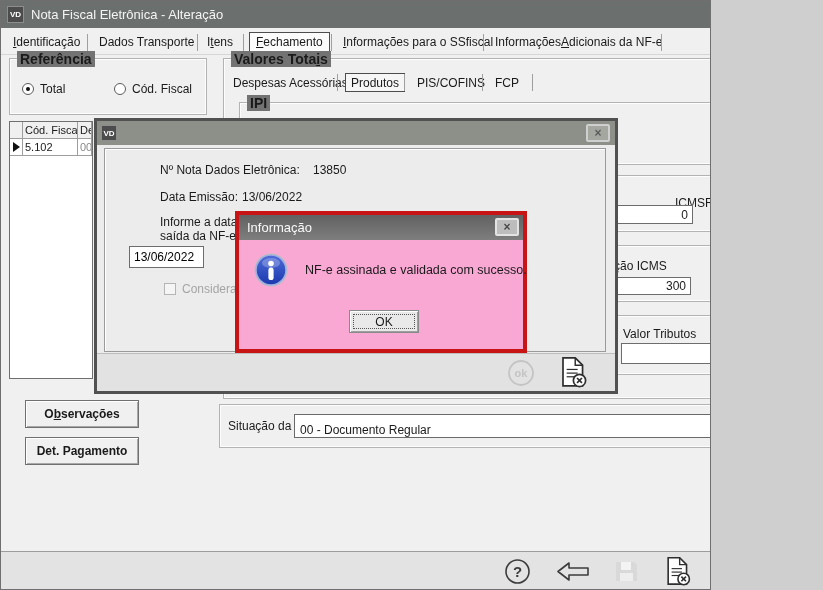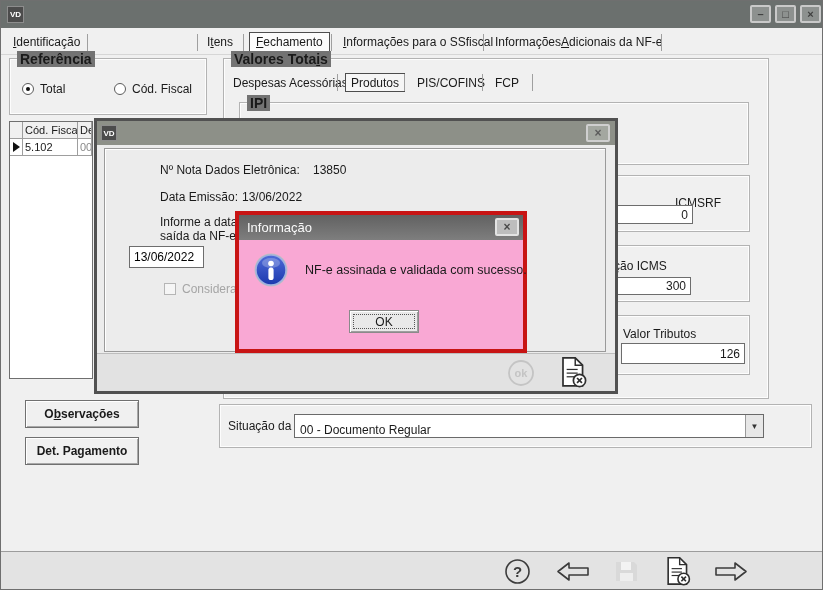--- a/index.html
+++ b/index.html
@@ -1,20 +1,20 @@
 <!DOCTYPE html>
 <html><head>
 <meta charset="utf-8">
 <style>
   * { margin:0; padding:0; box-sizing:border-box; }
   html,body { background:#cfcfcf; }
   body { font-family:"Liberation Sans", sans-serif; font-size:12px; color:#1a1a1a; }
   .abs { position:absolute; }
   .window {
-    position:relative; width:823px; height:590px; background:#f0f0f0;
+    position:relative; width:711px; height:590px; background:#f0f0f0;
     border:1px solid #6f6f6f; overflow:hidden;
   }
   
   .titlebar { left:0; top:0; width:823px; height:27px; background:#6b706e; display:flex; align-items:center; }
   .appicon { width:17px; height:17px; margin-left:6px; background:#4c4c4c; border:1px solid #8d8d8d;
              color:#fff; font-size:8px; font-weight:bold; display:flex; align-items:center; justify-content:center; }
   .wtitle { color:#f4f4f4; font-size:13px; margin-left:7px; }
   .winbtns { position:absolute; right:3px; top:4px; display:flex; gap:4px; }
   .winbtn { width:21px; height:18px; background:#8d918f; border:2px solid #c9c9c9; border-radius:2px;
             color:#3f3f3f; font-size:11px; font-weight:bold; display:flex; align-items:center; justify-content:center; line-height:1; }
@@ -84,30 +84,32 @@
   .okbtn .focus { position:absolute; left:3px; top:3px; right:3px; bottom:3px; border:1px dotted #555; display:flex; align-items:center; justify-content:center; }
   u { text-decoration:underline; }
 </style>
 </head>
 <body>
 
 <div class="window">
 
   <div class="abs titlebar">
     <div class="appicon">VD</div>
+    <div class="wtitle">Nota Fiscal Eletrônica - Alteração</div>
     <div class="winbtns">
       <div class="winbtn">–</div>
       <div class="winbtn">□</div>
       <div class="winbtn">×</div>
     </div>
   </div>
 
   <div class="abs tabstrip">
     <div class="mtab" style="left:6px"><u>I</u>dentificação</div>
     <div class="vsep" style="left:86px"></div>
+    <div class="mtab" style="left:92px">Dados Transporte</div>
     <div class="vsep" style="left:196px"></div>
     <div class="mtab" style="left:200px">I<u>t</u>ens</div>
     <div class="vsep" style="left:242px"></div>
     <div class="mtab sel" style="left:248px"><u>F</u>echamento</div>
     <div class="vsep" style="left:330px"></div>
     <div class="mtab" style="left:336px"><u>I</u>nformações para o SSfiscal</div>
     <div class="vsep" style="left:482px"></div>
     <div class="mtab" style="left:488px">Informações <u>A</u>dicionais da NF-e</div>
     <div class="vsep" style="left:660px"></div>
   </div>

